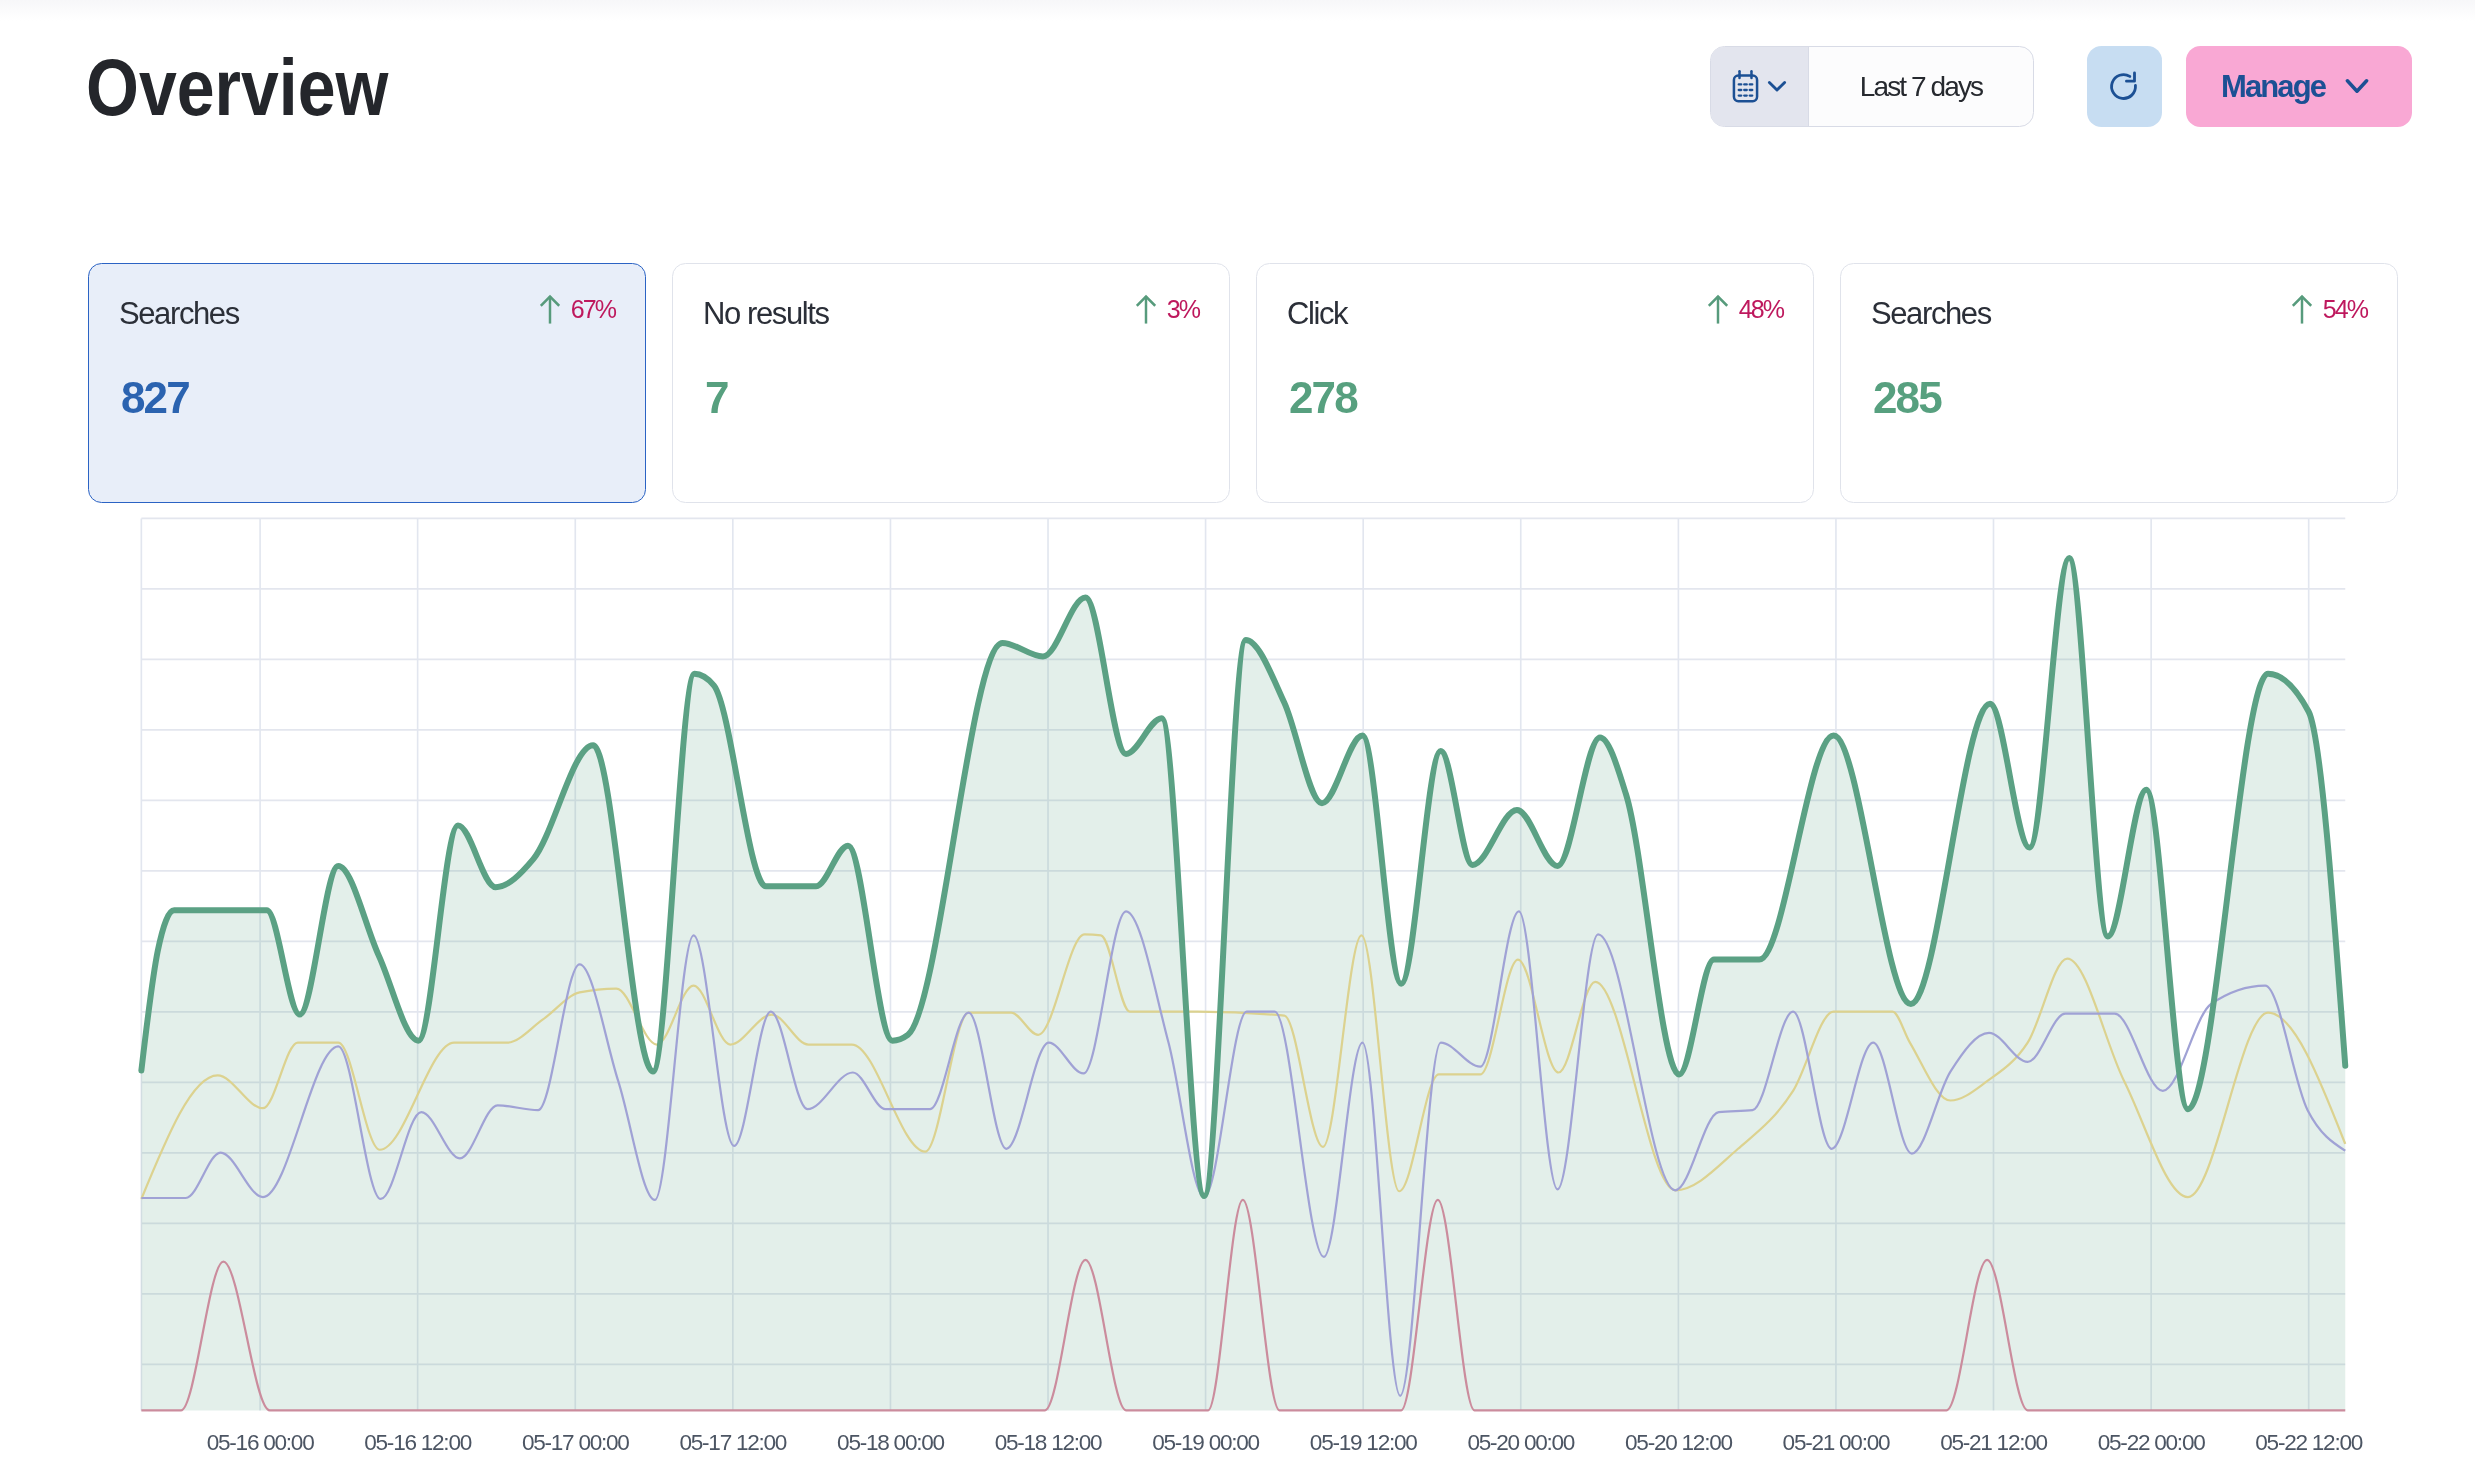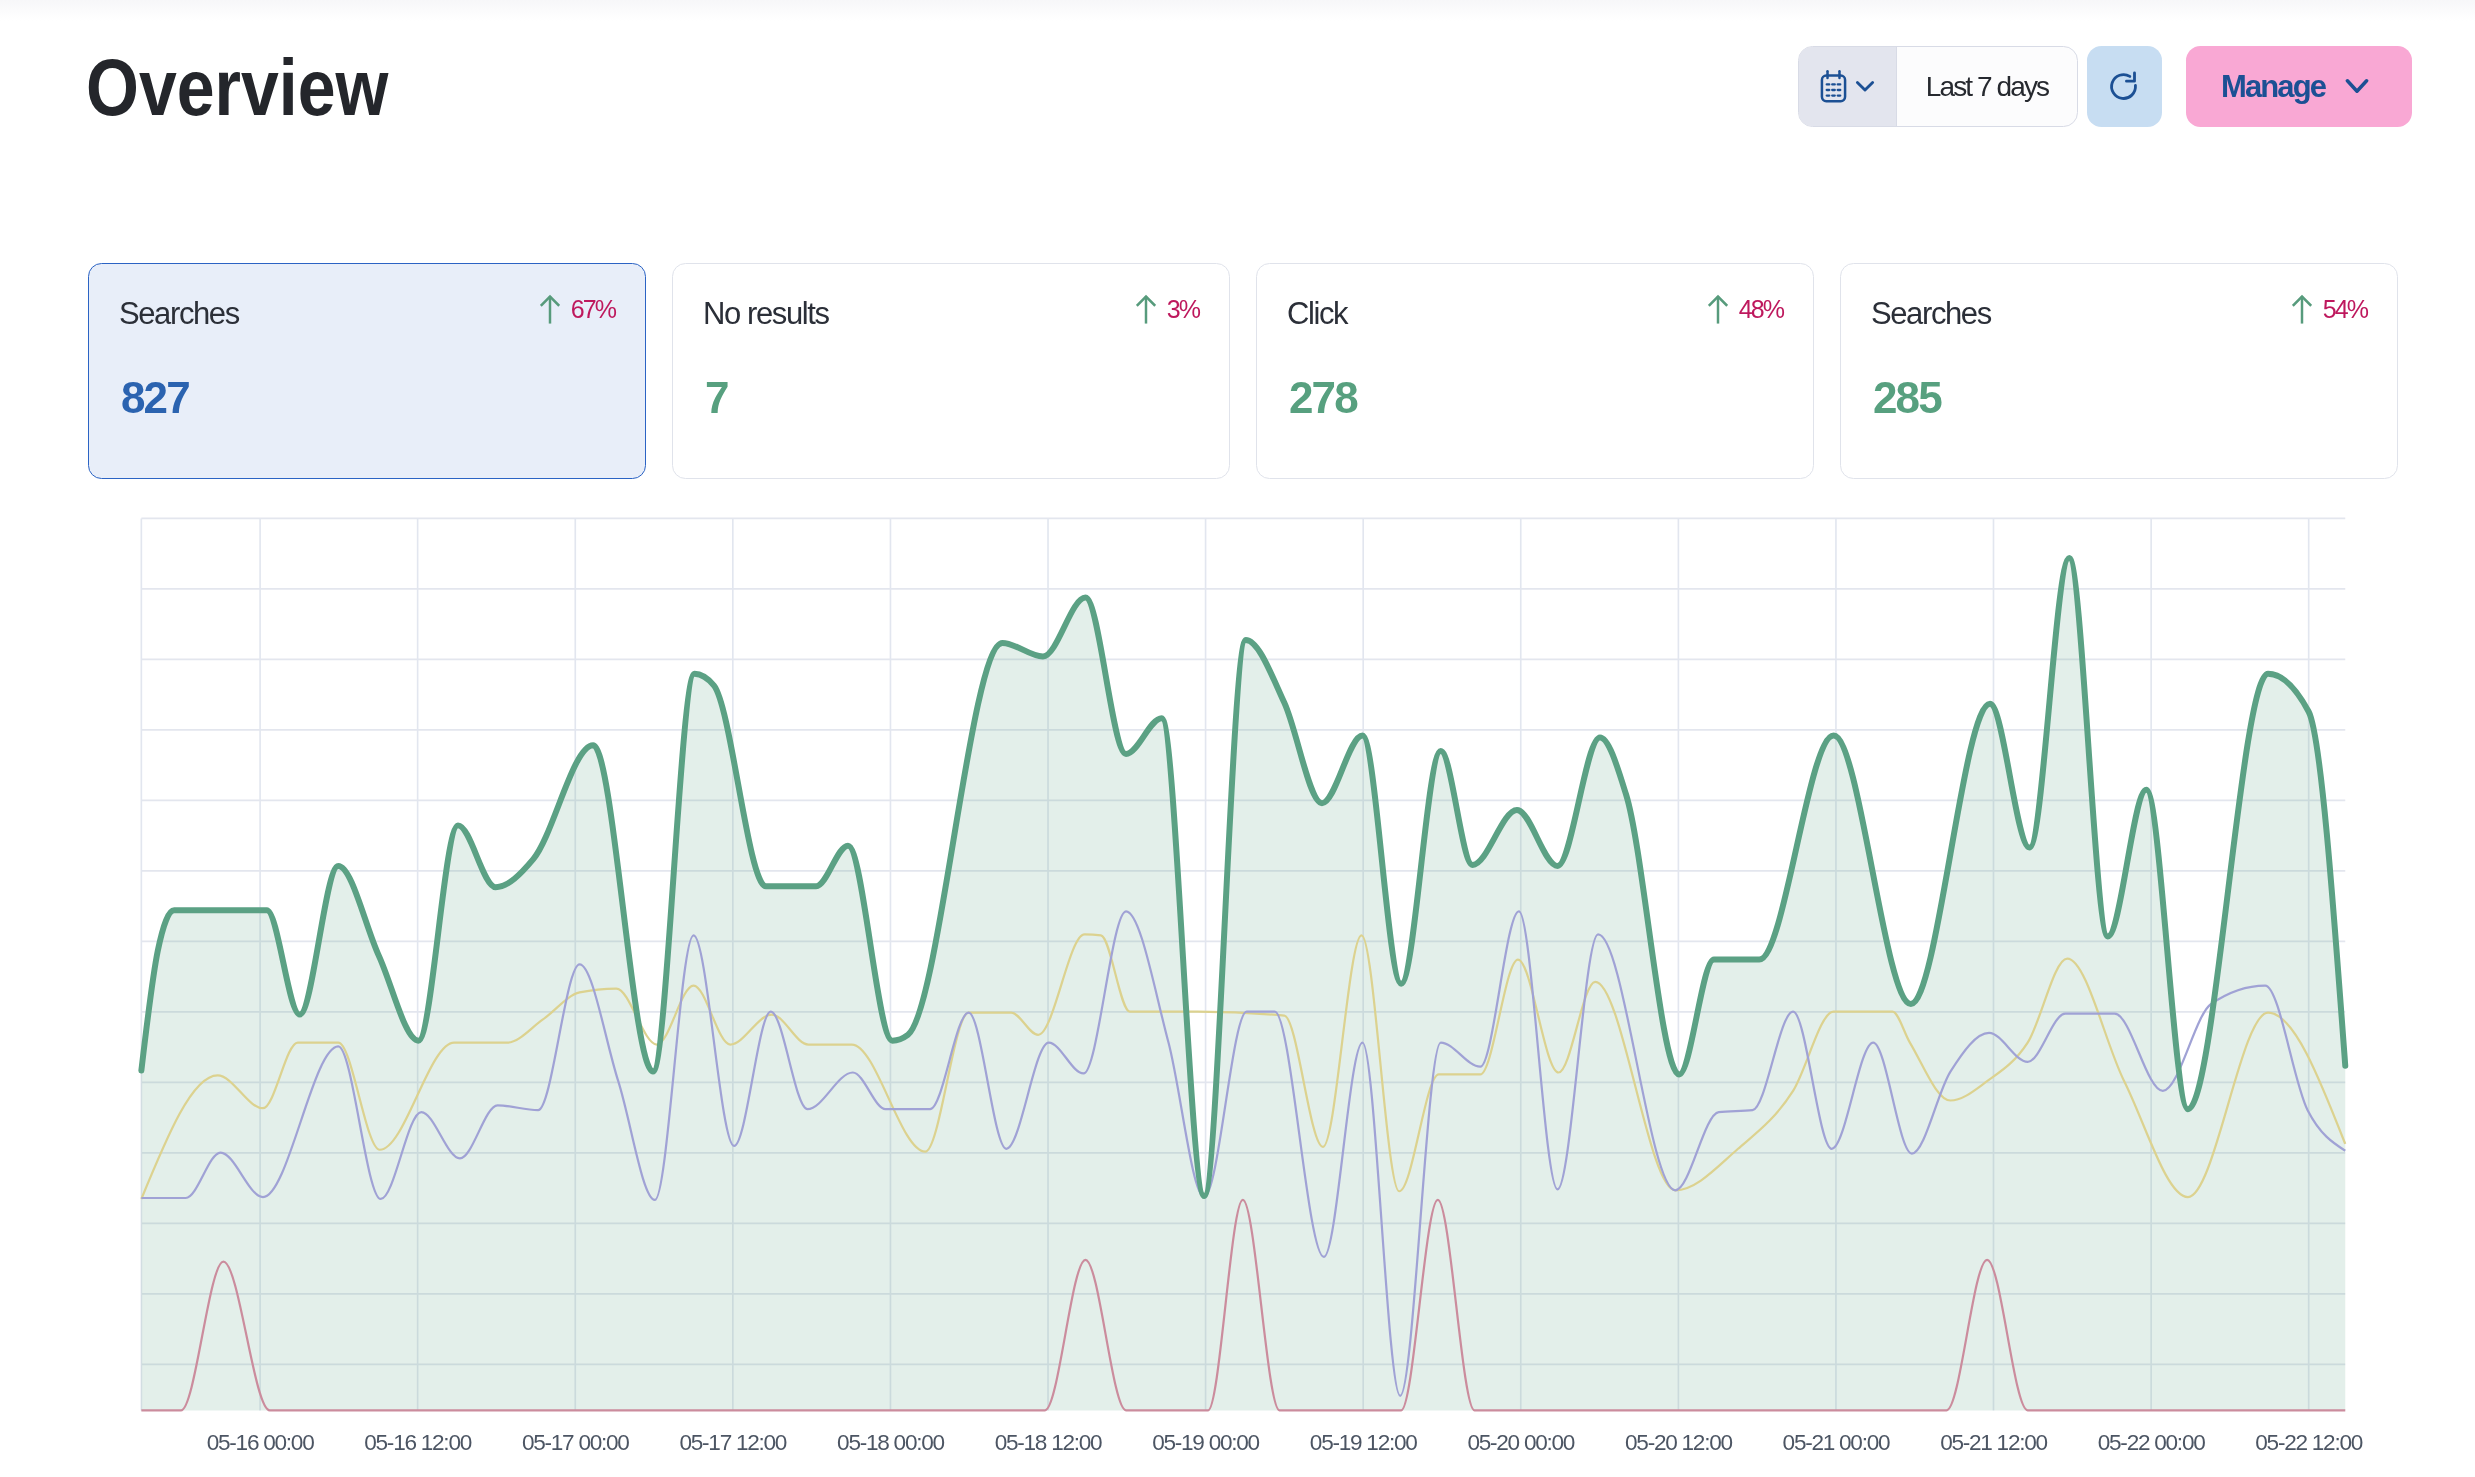--- a/index.html
+++ b/index.html
@@ -1,25 +1,25 @@
 <!DOCTYPE html>
 <html><head>
 <meta charset="utf-8">
 <style>
 * { margin:0; padding:0; box-sizing:border-box; }
 html,body { width:2476px; height:1477px; background:#fff; font-family:"Liberation Sans",sans-serif; overflow:hidden; }
 .topfade { position:absolute; left:0; top:0; width:2476px; height:21px; background:linear-gradient(#f7f7f9,#fff); }
 h1 { position:absolute; left:86px; top:48px; font-size:80px; font-weight:700; color:#24262b; line-height:1; transform:scaleX(0.85); transform-origin:0 0; }
 .ctrl { position:absolute; top:46px; height:81px; border-radius:14.5px; }
-.datectl { left:1798px; width:280px; background:#fcfcfd; border:1.9px solid #d8dbe6; display:flex; }
+.datectl { left:1710px; width:324px; background:#fcfcfd; border:1.9px solid #d8dbe6; display:flex; }
 .datectl .seg1 { width:98px; background:#e3e5ee; border-right:1.9px solid #d8dbe6; border-radius:12.6px 0 0 12.6px; display:flex; align-items:center; justify-content:center; gap:8.7px; }
 .datectl .seg2 { flex:1; display:flex; align-items:center; justify-content:center; font-size:28px; letter-spacing:-1.9px; color:#26292f; }
 .iconbtn { left:2087px; width:75px; background:#c7ddf2; display:flex; align-items:center; justify-content:center; }
 .manage { left:2186px; width:226px; background:#f9a8d4; display:flex; align-items:center; justify-content:flex-start; padding-left:35px; gap:20px; font-size:31px; font-weight:700; letter-spacing:-1.9px; color:#1c5094; }
-.card { position:absolute; top:263px; width:558px; height:216px; background:#fff; border:1.9px solid #e0e3eb; border-radius:13.5px; padding:0 30px; }
+.card { position:absolute; top:263px; width:558px; height:240px; background:#fff; border:1.9px solid #e0e3eb; border-radius:13.5px; padding:0 30px; }
 .card.active { background:#e8eef9; border-color:#2b63c4; }
 .card-top { display:flex; justify-content:space-between; align-items:baseline; margin-top:30px; font-size:31px; letter-spacing:-1.4px; }
 .card-title { color:#2b2f38; }
 .card-pct { color:#be185d; font-size:25px; letter-spacing:-1.9px; display:flex; align-items:center; gap:10.6px; }
 .card-num { position:absolute; left:32px; top:102px; font-size:44px; font-weight:700; letter-spacing:-1.9px; line-height:1.45; }
 </style>
 </head>
 <body>
 <div class="topfade"></div>
 <h1>Overview</h1>

